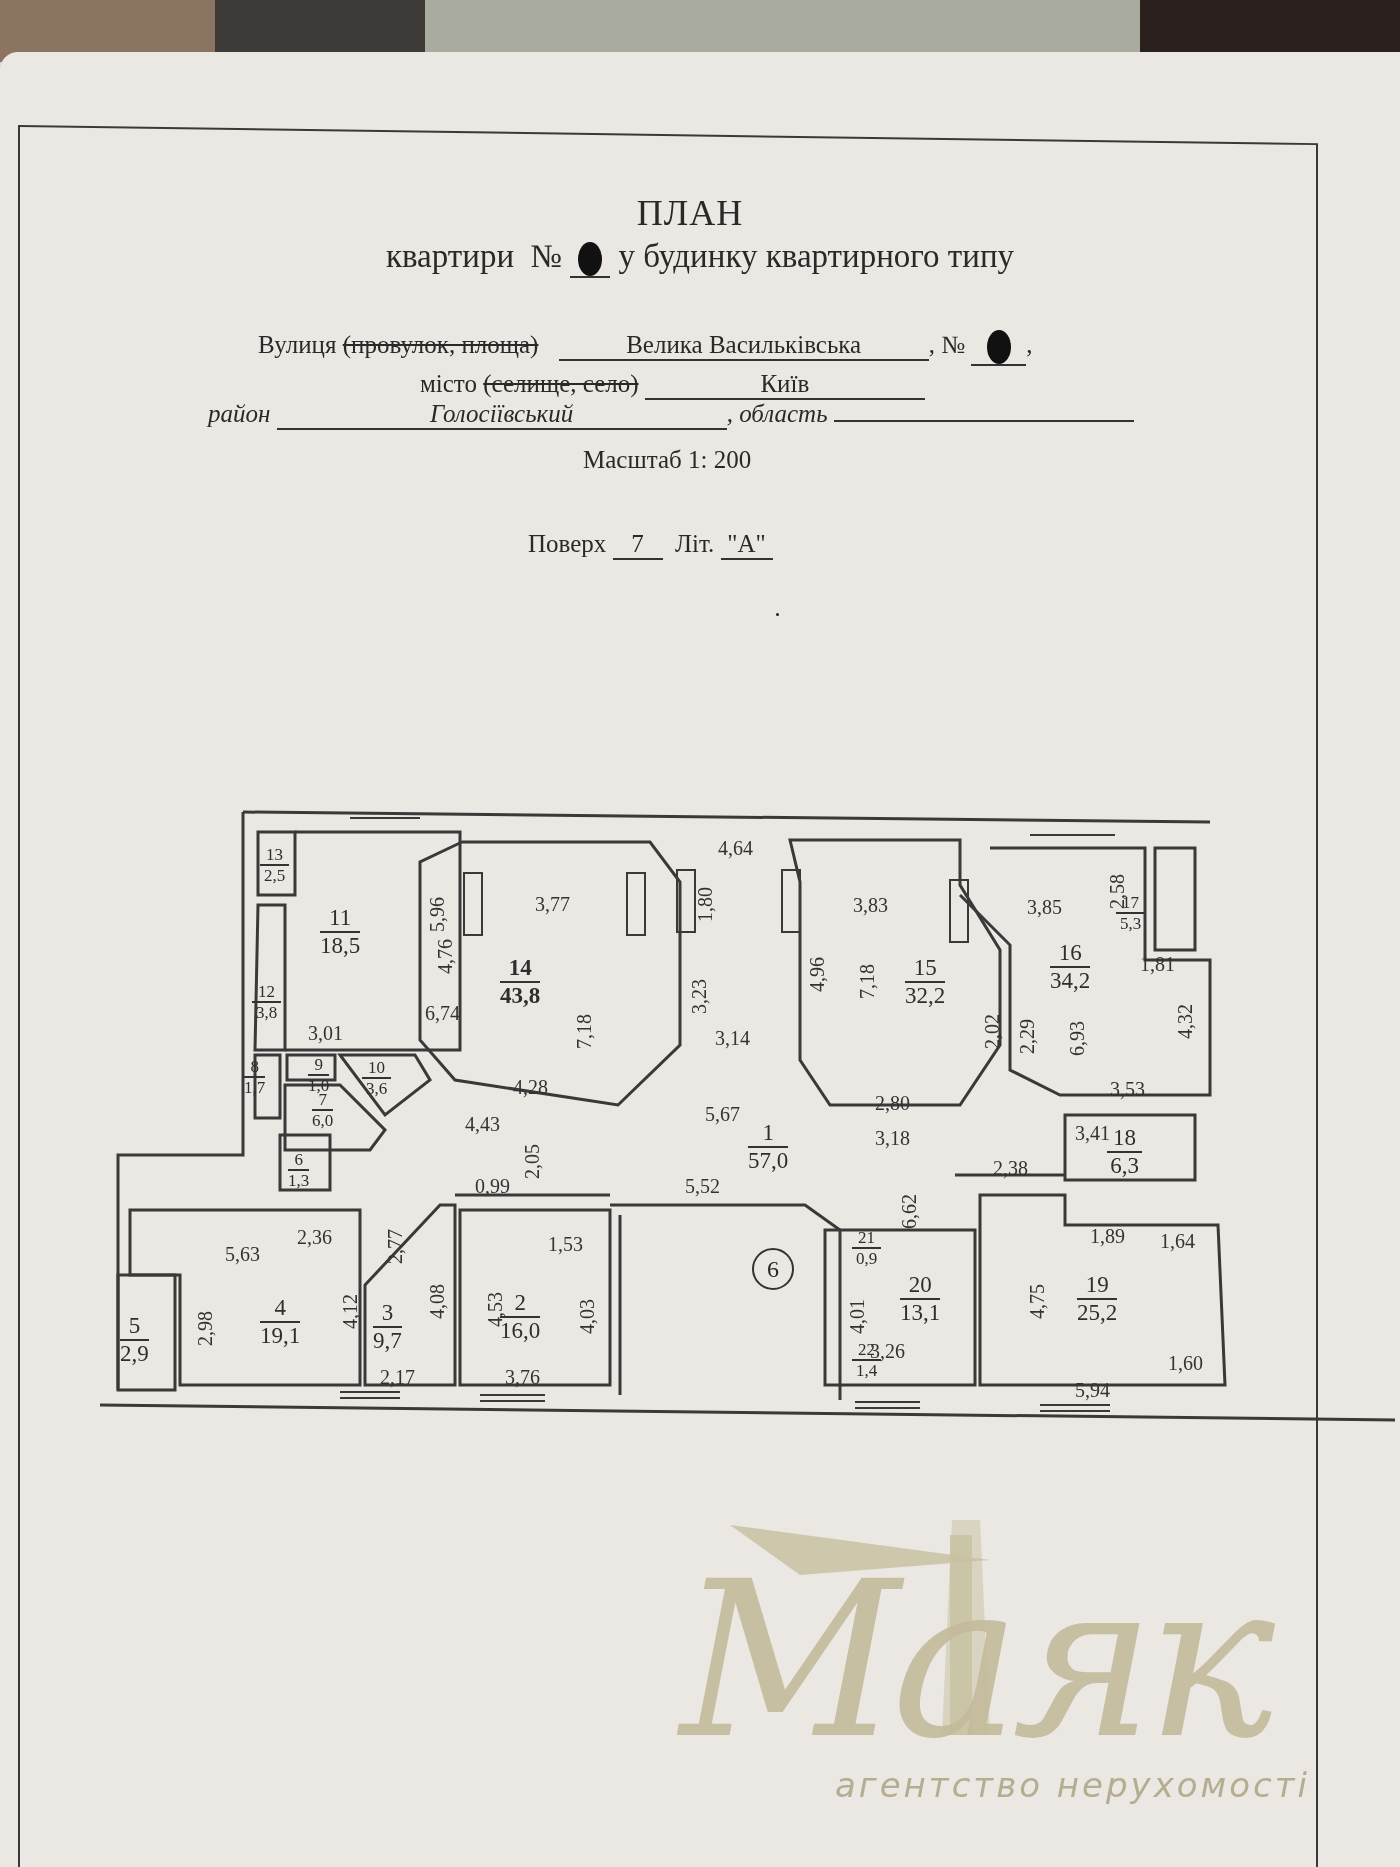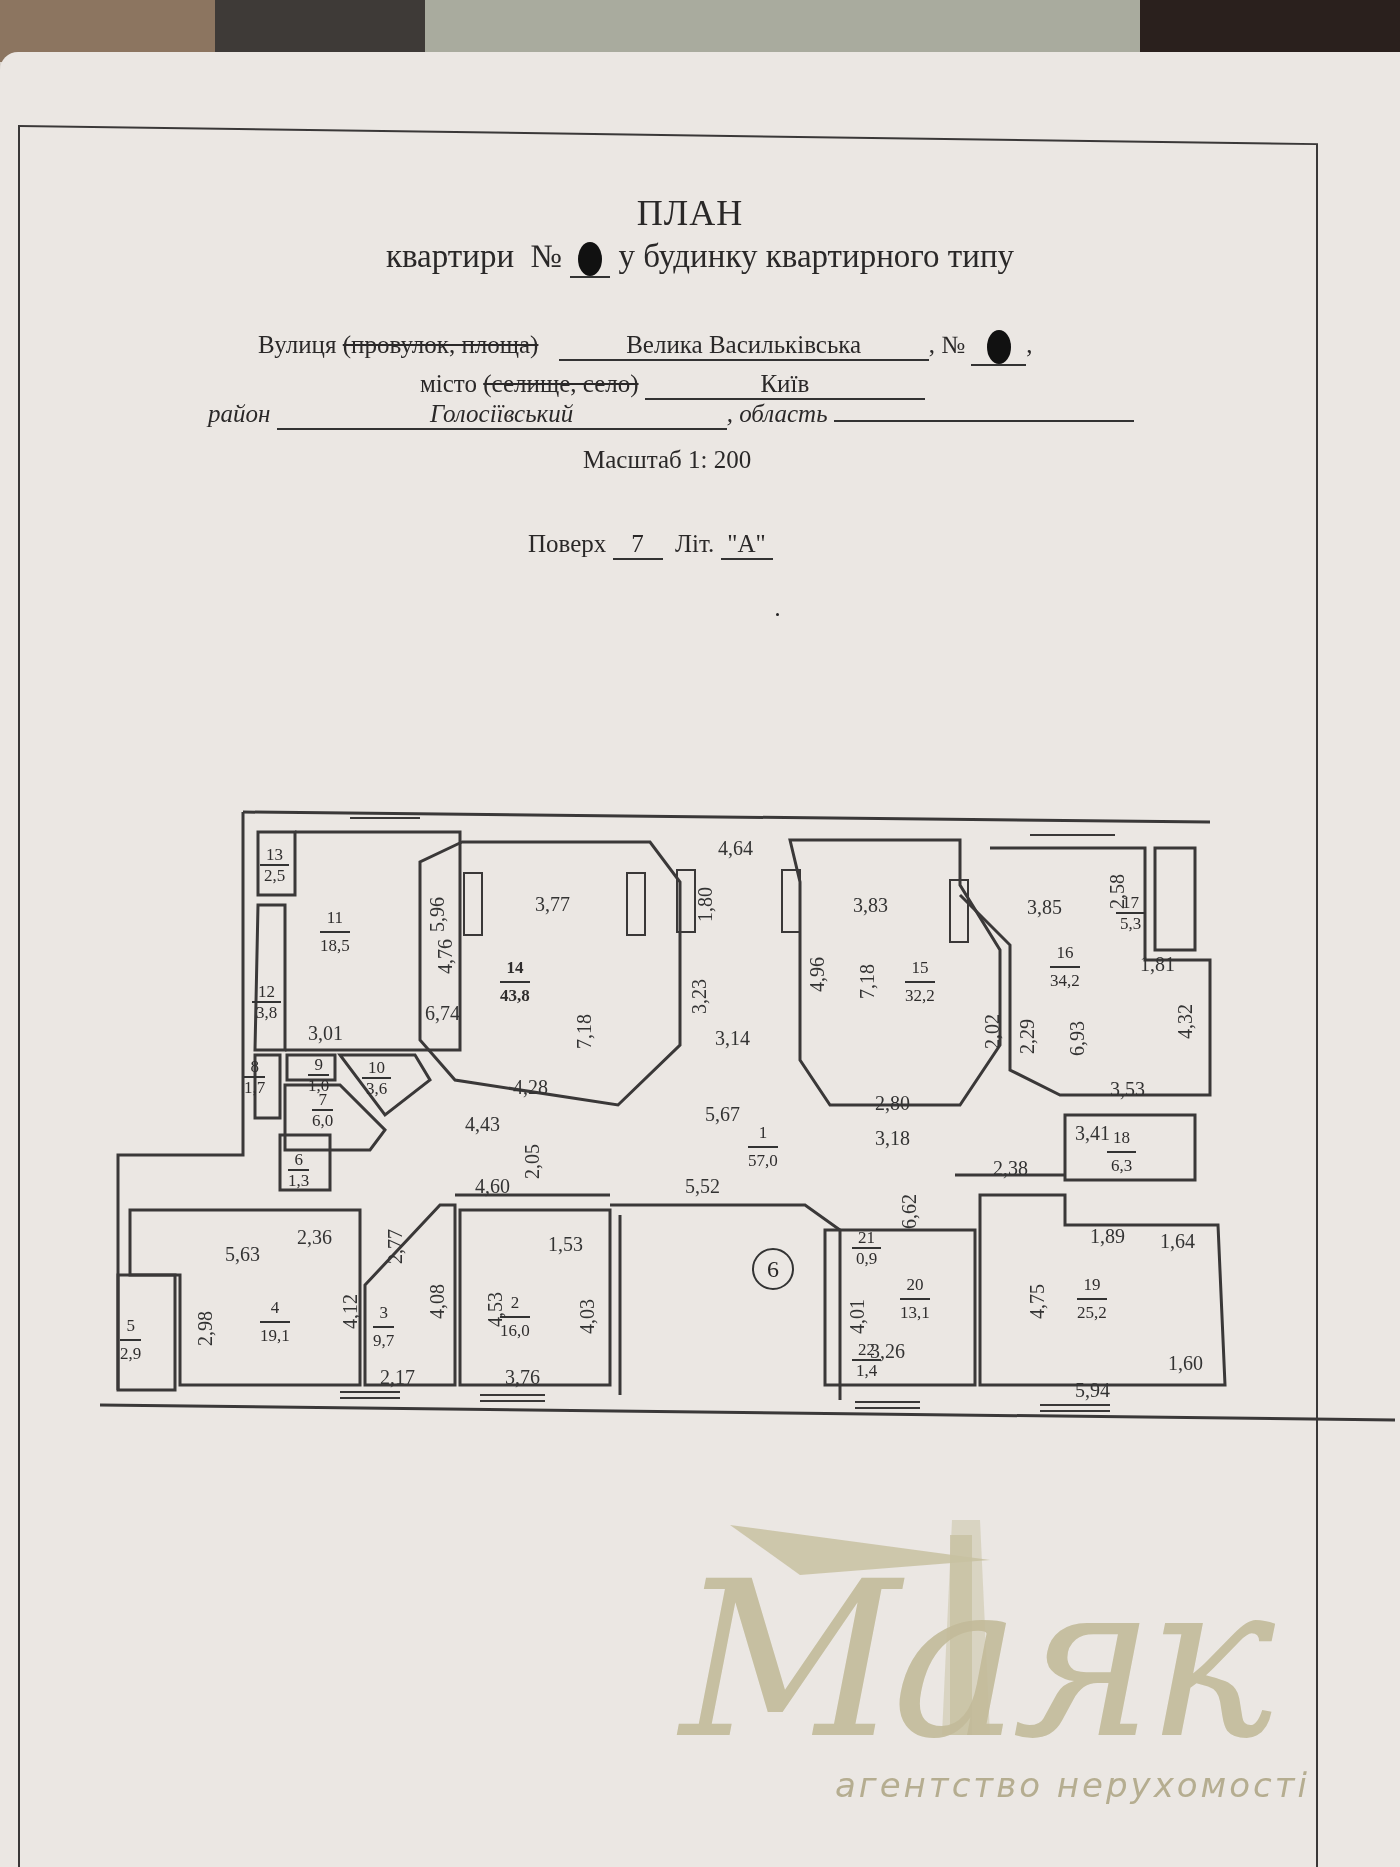--- a/index.html
+++ b/index.html
@@ -18,21 +18,21 @@
     .title { top:192px; font-size:36px; letter-spacing:1px; left:-10px; }
     .subtitle { top:238px; font-size:33px; left:0; }
     .line { position:absolute; font-size:25px; white-space:nowrap; }
     .u { display:inline-block; border-bottom:2px solid #333; text-align:center; }
     .strike { text-decoration:line-through; }
     .blot { display:inline-block; width:24px; height:34px; background:#111; border-radius:50%; vertical-align:middle; }
     
     .plan { position:absolute; left:0; top:0; width:1400px; height:1867px; }
     .plan svg { position:absolute; left:0; top:0; }
     .lbl { position:absolute; font-size:20px; white-space:nowrap; color:#333; }
-    .room { position:absolute; text-align:center; font-size:17px; line-height:26px; color:#2f2d2d; }
+    .room { position:absolute; text-align:center; font-size:23px; line-height:26px; color:#2f2d2d; }
     .room .n { display:block; border-bottom:2px solid #333; padding:0 6px; }
     .room.sm { font-size:17px; line-height:19px; }
     .vert { transform:rotate(-90deg); transform-origin:center; }
     .circle6 { position:absolute; left:752px; top:1248px; width:42px; height:42px; border:2px solid #333; border-radius:50%;
                font-size:24px; text-align:center; line-height:38px; }
     .logo { position:absolute; left:660px; top:1515px; width:720px; height:320px; color:#bdb596; }
     .logo .script { position:absolute; left:20px; top:20px; font-family:"DejaVu Serif", serif; font-style:italic;
                     font-size:215px; color:#c3bb9a; opacity:0.9; letter-spacing:-8px; }
     .logo .tag { position:absolute; left:175px; top:250px; font-family:"DejaVu Sans", sans-serif; font-style:italic;
                  font-size:34px; color:#b5ad90; letter-spacing:3px; }
@@ -184,21 +184,21 @@
   <div class="lbl vert" style="left:688px; top:893px;">1,80</div>
   <div class="lbl vert" style="left:420px; top:903px;">5,96</div>
   <div class="lbl vert" style="left:428px; top:945px;">4,76</div>
   <div class="lbl" style="left:425px; top:1002px;">6,74</div>
   <div class="lbl vert" style="left:567px; top:1020px;">7,18</div>
   <div class="lbl vert" style="left:682px; top:985px;">3,23</div>
   <div class="lbl" style="left:513px; top:1076px;">4,28</div>
   <div class="lbl" style="left:308px; top:1022px;">3,01</div>
   <div class="lbl" style="left:465px; top:1113px;">4,43</div>
   <div class="lbl vert" style="left:515px; top:1150px;">2,05</div>
-  <div class="lbl" style="left:475px; top:1175px;">4,60</div>
+  <div class="lbl" style="left:475px; top:1175px;">0,99</div>
   <div class="lbl" style="left:715px; top:1027px;">3,14</div>
   <div class="lbl" style="left:705px; top:1103px;">5,67</div>
   <div class="lbl" style="left:685px; top:1175px;">5,52</div>
   <div class="lbl" style="left:548px; top:1233px;">1,53</div>
   <div class="lbl vert" style="left:478px; top:1298px;">4,53</div>
   <div class="lbl vert" style="left:570px; top:1305px;">4,03</div>
   <div class="lbl" style="left:505px; top:1366px;">3,76</div>
   <div class="lbl vert" style="left:378px; top:1235px;">2,77</div>
   <div class="lbl vert" style="left:420px; top:1290px;">4,08</div>
   <div class="lbl" style="left:380px; top:1366px;">2,17</div>

